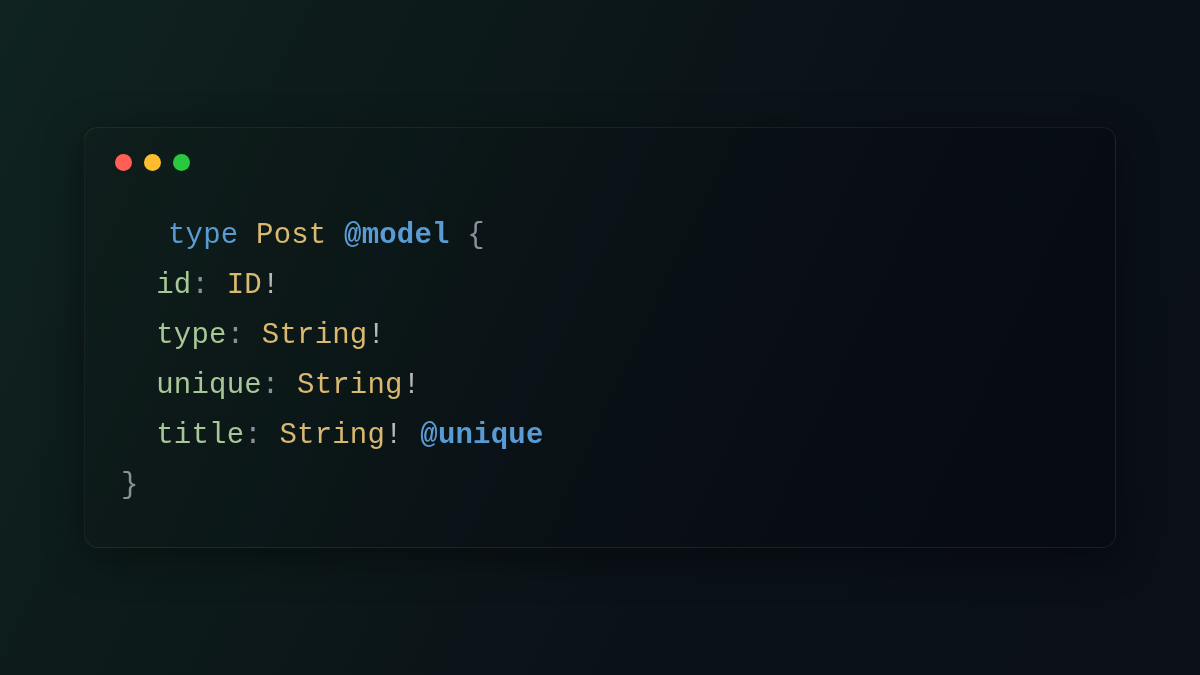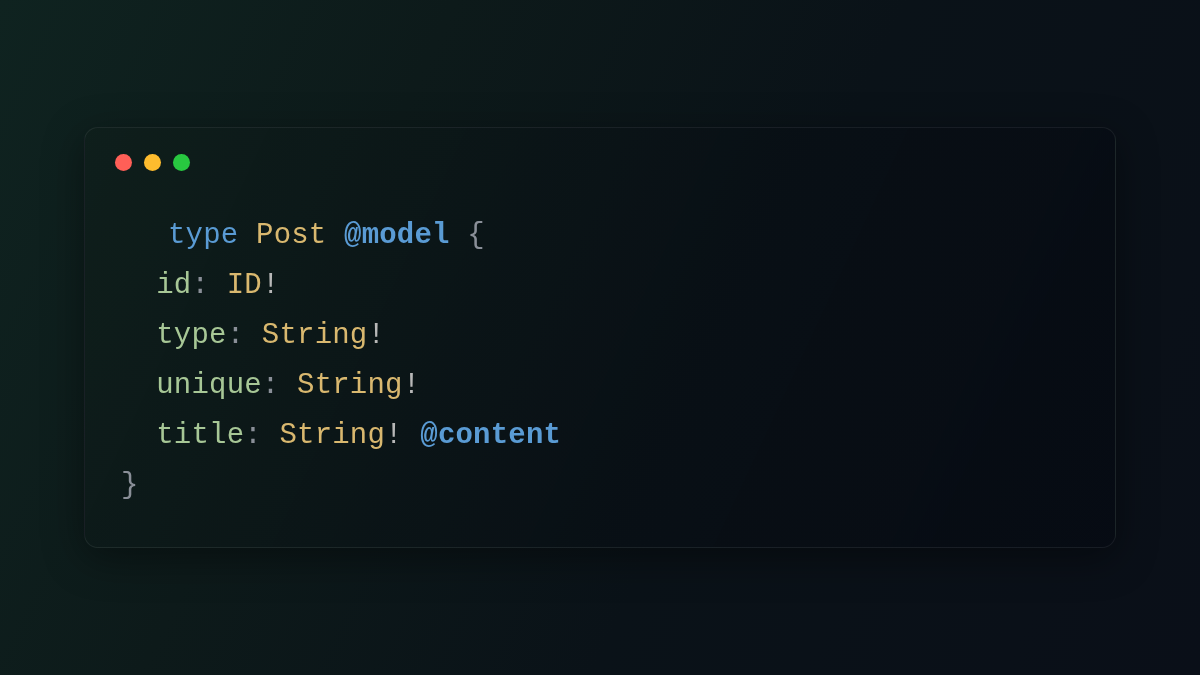--- a/index.html
+++ b/index.html
@@ -57,15 +57,15 @@
 <div class="code-window">
   <div class="titlebar">
     <div class="dot dot-red"></div>
     <div class="dot dot-yellow"></div>
     <div class="dot dot-green"></div>
   </div>
   <div class="code"><span class="tok-keyword">type</span> <span class="tok-typename">Post</span> <span class="tok-directive">@model</span> <span class="tok-brace">{</span>
   <span class="tok-field">id</span><span class="tok-colon">:</span> <span class="tok-ftype">ID</span><span class="tok-bang">!</span>
   <span class="tok-field">type</span><span class="tok-colon">:</span> <span class="tok-ftype">String</span><span class="tok-bang">!</span>
   <span class="tok-field">unique</span><span class="tok-colon">:</span> <span class="tok-ftype">String</span><span class="tok-bang">!</span>
-  <span class="tok-field">title</span><span class="tok-colon">:</span> <span class="tok-ftype">String</span><span class="tok-bang">!</span> <span class="tok-directive">@content</span>
+  <span class="tok-field">title</span><span class="tok-colon">:</span> <span class="tok-ftype">String</span><span class="tok-bang">!</span> <span class="tok-directive">@unique</span>
 <span class="tok-brace">}</span></div>
 </div>
 
 </body></html>

